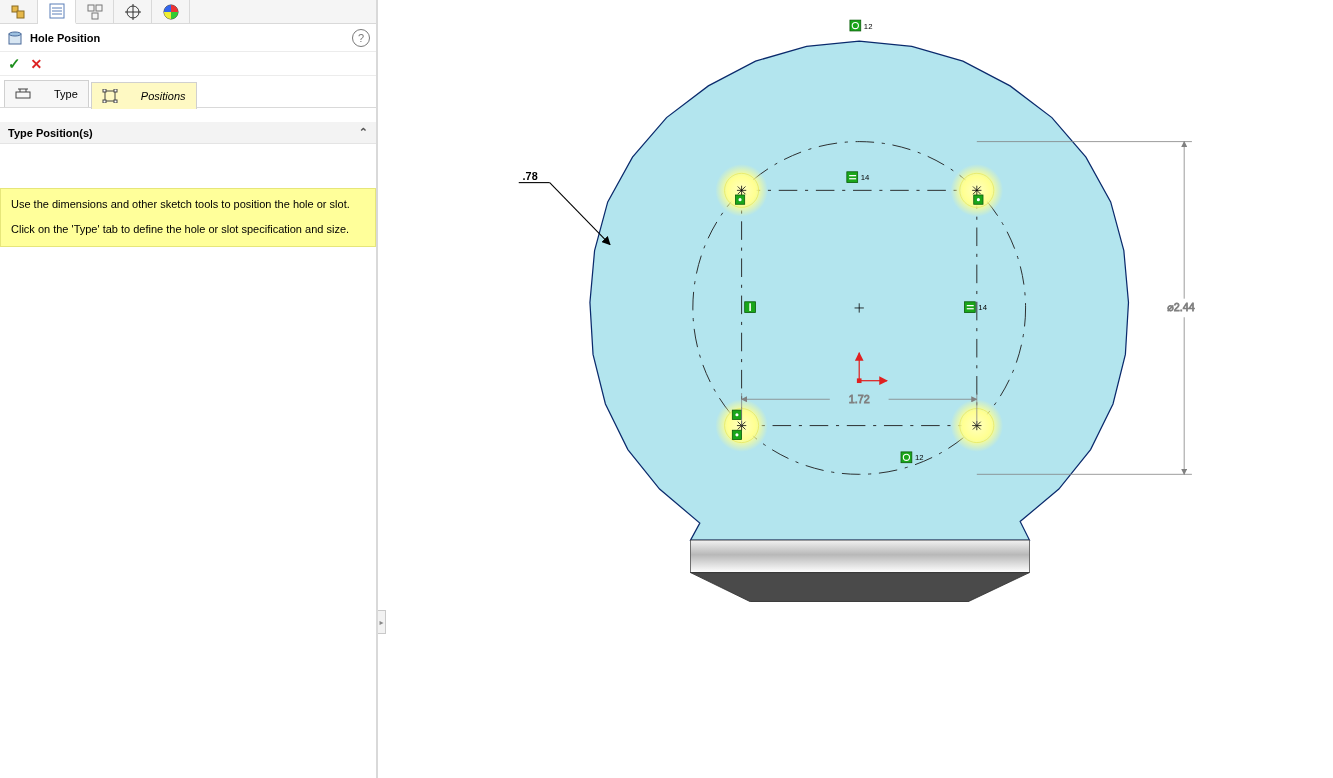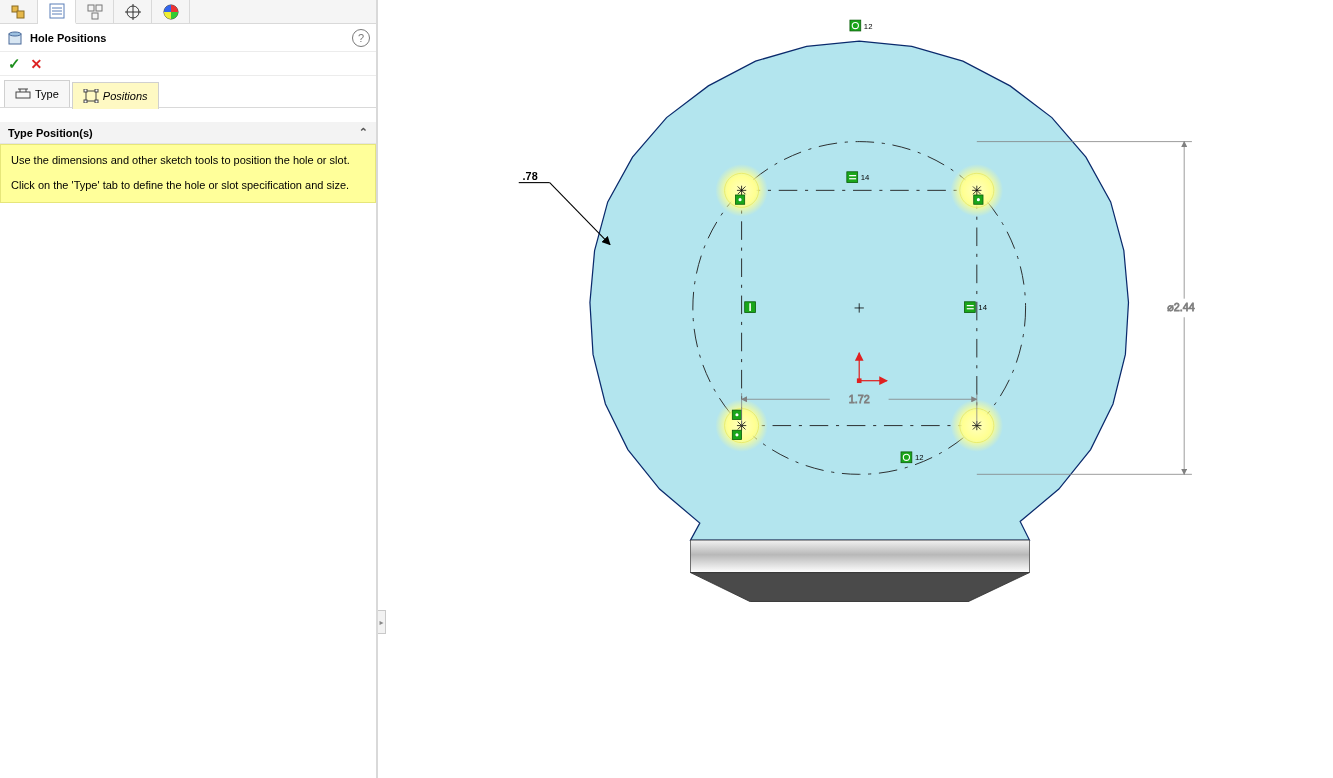--- a/index.html
+++ b/index.html
@@ -78,21 +78,21 @@
     gap: 2px;
     background: #ffffff;
     margin-top: 4px;
   }
   .subtab {
     border: 1px solid #d0d0d0;
     border-bottom: none;
     padding: 0 10px;
     display: flex;
     align-items: center;
-    gap: 4px;
+    gap: 23px;
     font-size: 11px;
     cursor: pointer;
     background: #f7f7f7;
   }
   .subtab.active { background: #fef9c3; position: relative; top: 2px; font-style: italic; }
   .section-header {
     height: 22px;
     background: #f3f3f3;
     border-bottom: 1px solid #e4e4e4;
     display: flex;
@@ -102,20 +102,21 @@
     font-size: 11px;
     margin-top: 14px;
   }
   .section-header .caret { margin-left: auto; color: #555; }
   .hint {
     background: #ffff9a;
     border: 1px solid #e6e67a;
     padding: 8px 10px;
     font-size: 11px;
     line-height: 1.4;
+    margin-top: 44px;
   }
   .hint p { margin: 0 0 10px 0; }
   .hint p:last-child { margin-bottom: 0; }
 
   
   .viewport {
     position: absolute;
     left: 380px;
     top: 0;
     width: 953px;
@@ -182,21 +183,21 @@
           <path d="M2 9 A7 7 0 0 1 9 2 L9 9 Z" fill="#36e"></path>
         </svg>
     </div>
   </div>
 
   <div class="title-row">
     <svg width="18" height="18" viewBox="0 0 18 18">
         <rect x="3" y="5" width="12" height="10" fill="#d8e6f2" stroke="#4a6a9a"></rect>
         <ellipse cx="9" cy="5" rx="6" ry="2" fill="#9cc0e0" stroke="#4a6a9a"></ellipse>
       </svg>
-    <span class="tlabel">Hole Positions</span>
+    <span class="tlabel">Hole Position</span>
     <div class="help-btn">?</div>
   </div>
 
   <div class="confirm-row">
     <span class="ok">✓</span>
     <span class="cancel">✕</span>
   </div>
 
   <div class="subtabs">
     <div class="subtab">

